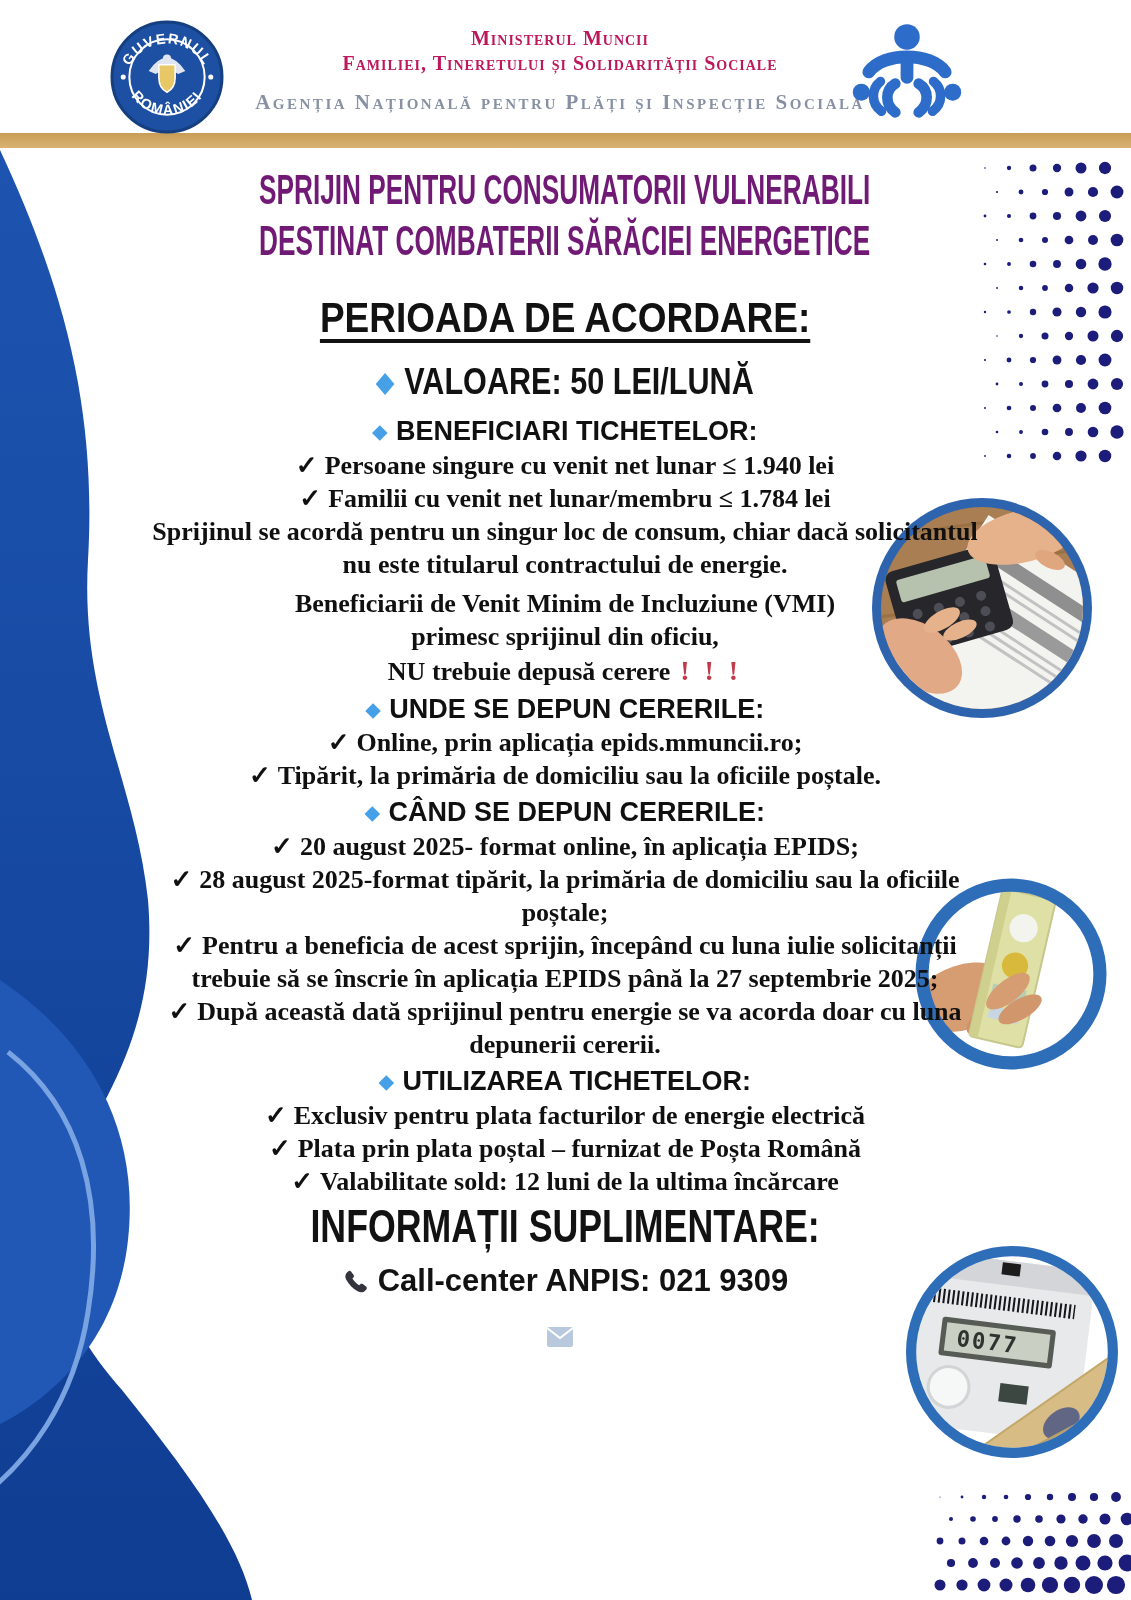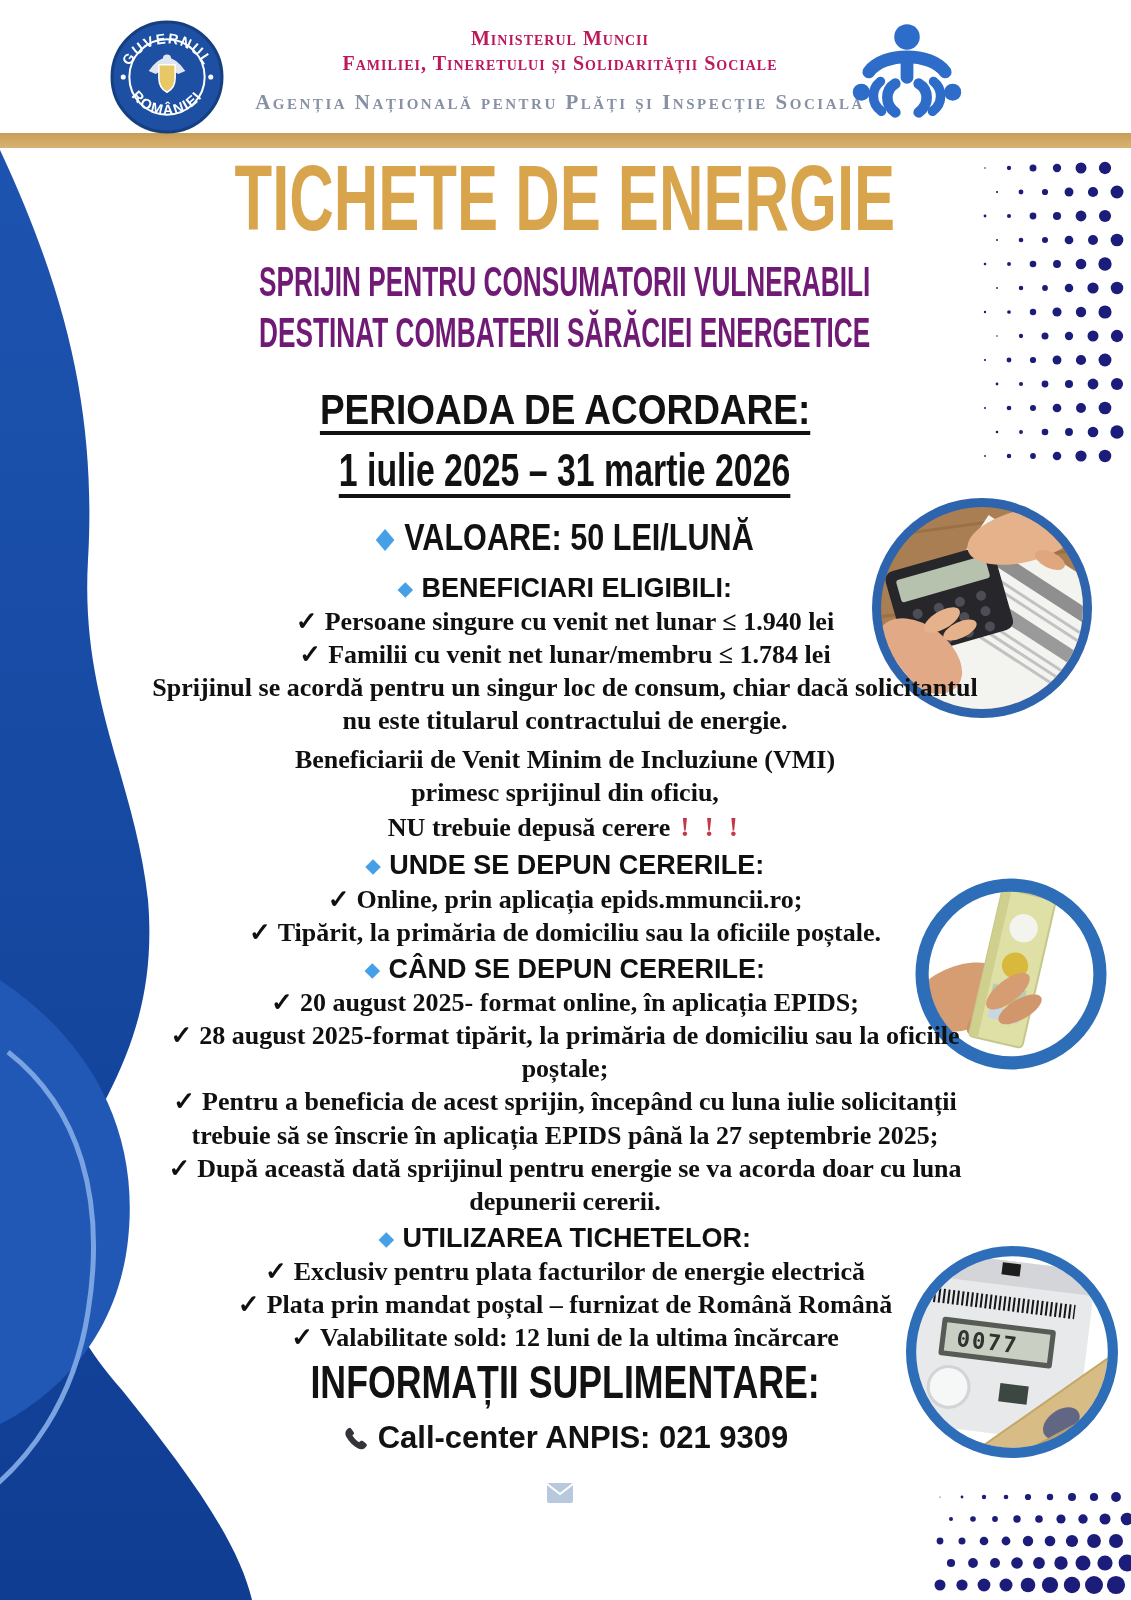--- a/index.html
+++ b/index.html
@@ -336,46 +336,40 @@
       <g transform="rotate(-28 150 190)">
         <rect x="60" y="186" width="200" height="50" fill="#cbb27a" stroke="#b89f68" stroke-width="2"></rect>
         <ellipse cx="170" cy="210" rx="18" ry="11" fill="#5a5470" opacity=".7"></ellipse>
       </g>
     </g>
     <circle cx="105" cy="105" r="99" fill="none" stroke="#2e6db8" stroke-width="10"></circle>
   </svg>
 
   <div class="col">
 
-    <div class="title fit">
-      <span>TICHETE DE ENERGIE</span>
-    </div>
 
     <div class="sub sub1 fit">
       <span>SPRIJIN PENTRU CONSUMATORII VULNERABILI</span>
     </div>
     <div class="sub fit">
       <span>DESTINAT COMBATERII SĂRĂCIEI ENERGETICE</span>
     </div>
 
     <div class="period-h fit">
       <span>PERIOADA DE ACORDARE:</span>
-    </div>
-    <div class="period-r fit">
-      <span>1 iulie 2025 – 31 martie 2026</span>
     </div>
 
     <div class="valoare fit">
       <span>
         <span class="diamond">◆</span><span>VALOARE: 50 LEI/LUNĂ</span>
       </span>
     </div>
 
     <div class="h2 mt12">
-      <span class="diamond">◆</span><span>BENEFICIARI ELIGIBILI:</span>
+      <span class="diamond">◆</span><span>BENEFICIARI TICHETELOR:</span>
     </div>
     <div class="line">
       <span class="check">✓</span><span>Persoane singure cu venit net lunar ≤ 1.940 lei</span>
     </div>
     <div class="line">
       <span class="check">✓</span><span>Familii cu venit net lunar/membru ≤ 1.784 lei</span>
     </div>
     <div class="line">Sprijinul se acordă pentru un singur loc de consum, chiar dacă solicitantul nu este titularul contractului de energie.</div>
 
     <div class="line vmi">Beneficiarii de Venit Minim de Incluziune (VMI)</div>
@@ -410,21 +404,21 @@
       <span class="check">✓</span><span>După această dată sprijinul pentru energie se va acorda doar cu luna depunerii cererii.</span>
     </div>
 
     <div class="h2">
       <span class="diamond">◆</span><span>UTILIZAREA TICHETELOR:</span>
     </div>
     <div class="line">
       <span class="check">✓</span><span>Exclusiv pentru plata facturilor de energie electrică</span>
     </div>
     <div class="line">
-      <span class="check">✓</span><span>Plata prin mandat poștal – furnizat de Română Română</span>
+      <span class="check">✓</span><span>Plata prin plata poștal – furnizat de Poșta Română</span>
     </div>
     <div class="line">
       <span class="check">✓</span><span>Valabilitate sold: 12 luni de la ultima încărcare</span>
     </div>
 
     <div class="info-h fit">
       <span>INFORMAȚII SUPLIMENTARE:</span>
     </div>
 
     <div class="contact">

